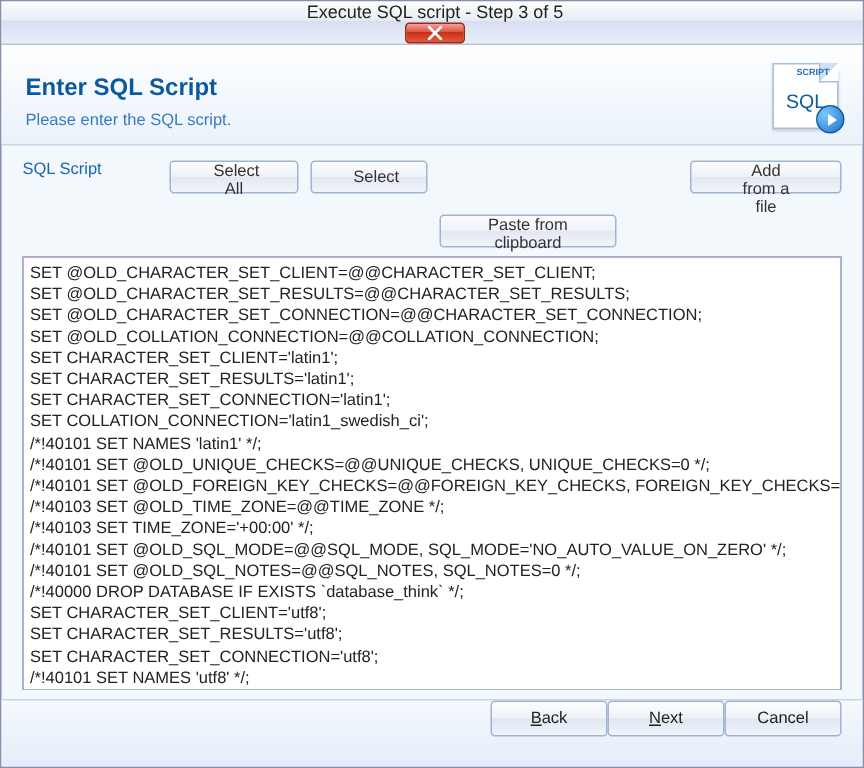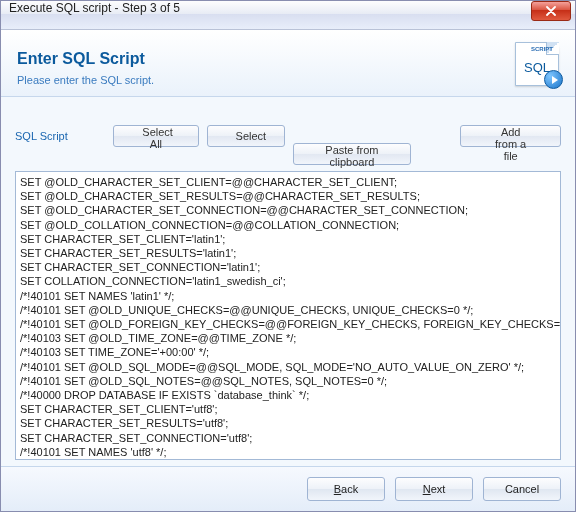--- a/index.html
+++ b/index.html
@@ -15,23 +15,24 @@
     width: 576px; height: 512px;
     display: flex; flex-direction: column;
     background: #f3f8fd;
     border: 1px solid #888daf;
     box-sizing: border-box;
   }
   
   .titlebar {
     height: 28px;
     background: linear-gradient(#fdfdfe, #e8ecf5 45%, #d8def0 46%, #e8eefa);
-    display: flex; align-items: flex-start;
+    display: flex; align-items: center;
     padding: 0 4px 0 8px;
     border-bottom: 1px solid #b9c2d7;
+    flex-direction: column;
   }
   .titlebar .title {
     flex: 1;
     font-size: 12px;
     color: #222;
   }
   .close-btn {
     width: 38px; height: 18px;
     background: linear-gradient(#f4a09a, #d9533f 45%, #c62f17 46%, #e0593e);
     border: 1px solid #9a2a16;
@@ -97,21 +98,21 @@
     border-bottom: 4px solid transparent;
     margin-left: 2px;
   }
   
   .body {
     flex: 1; padding: 10px 14px 6px 14px;
     display: flex; flex-direction: column;
     min-height: 0;
   }
   .toolbar {
-    display: flex; align-items: center; gap: 8px;
+    display: flex; gap: 8px;
     margin-bottom: 6px;
   }
   .toolbar-label {
     color: #1a66b0; font-size: 11px;
     width: 150px;
   }
   .tbutton {
     height: 22px;
     padding: 0 28px;
     background: linear-gradient(#fdfdfe, #eef2f8 48%, #e2e8f2 52%, #f1f5fb);
@@ -145,22 +146,22 @@
   
   .script::-webkit-scrollbar { width: 16px; }
   .script::-webkit-scrollbar-track { background: #eef1f6; border-left: 1px solid #cfd7e4; }
   .script::-webkit-scrollbar-thumb { background: #c7d2e3; border: 1px solid #9fb4d3; border-radius: 2px; }
   .script::-webkit-scrollbar-button { height: 16px; background: #e3e9f3; border: 1px solid #b6c3da; }
   
   .footer {
     height: 44px;
     background: linear-gradient(#f6f9fe, #e4edf9);
     border-top: 1px solid #c6d7ec;
-    display: flex; align-items: center; justify-content: flex-end;
-    gap: 10px; padding: 0 14px;
+    display: flex; align-items: flex-start; justify-content: flex-end;
+    padding: 0 14px;
   }
   .fbutton {
     height: 24px; min-width: 78px;
     padding: 0 14px;
     background: linear-gradient(#fdfdfe, #eef2f8 48%, #e0e7f1 52%, #f1f5fb);
     border: 1px solid #9fb4d3;
     border-radius: 3px;
     font: inherit; color: #222;
     cursor: pointer;
   }

